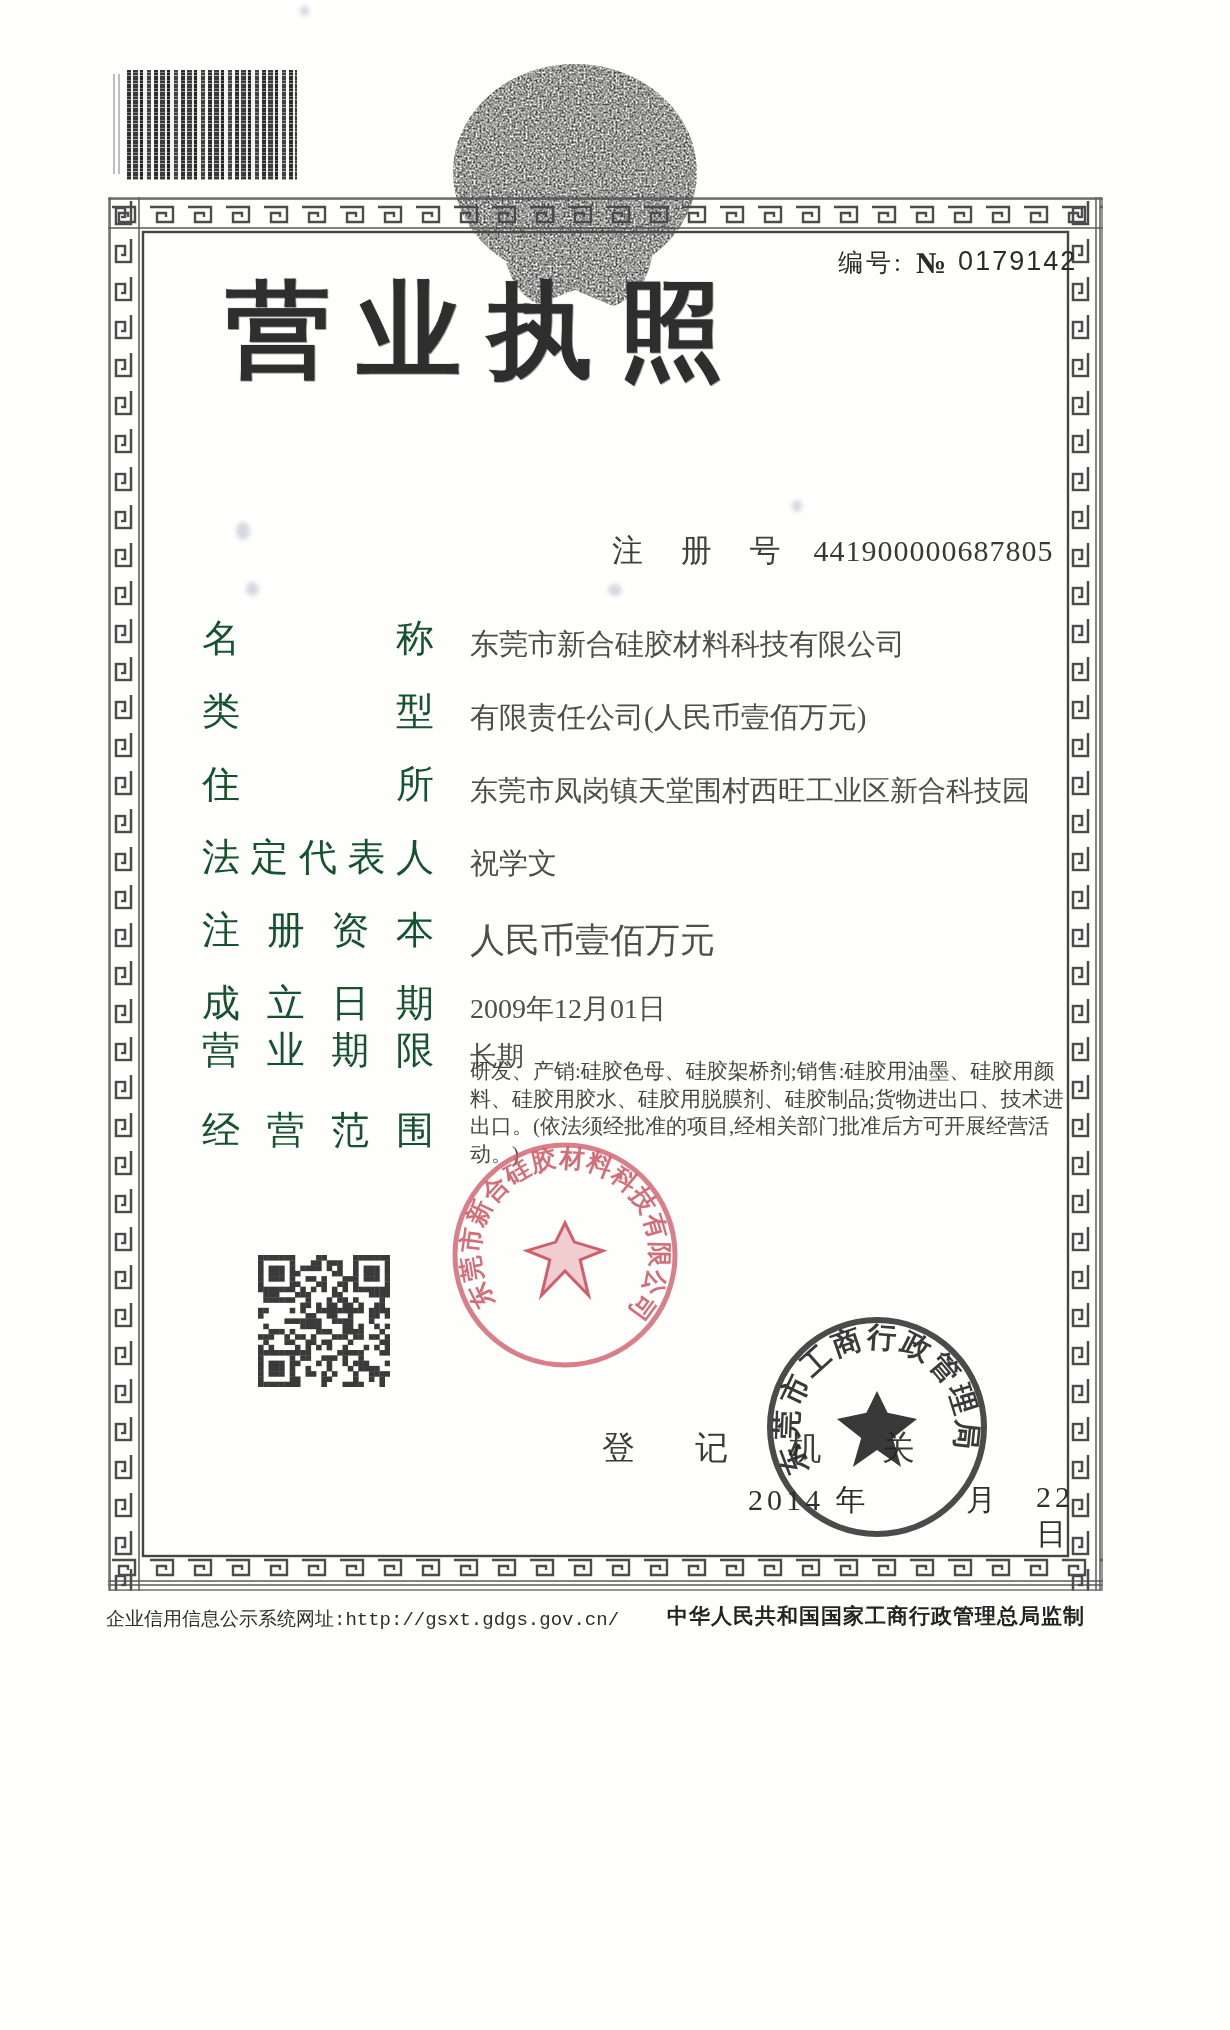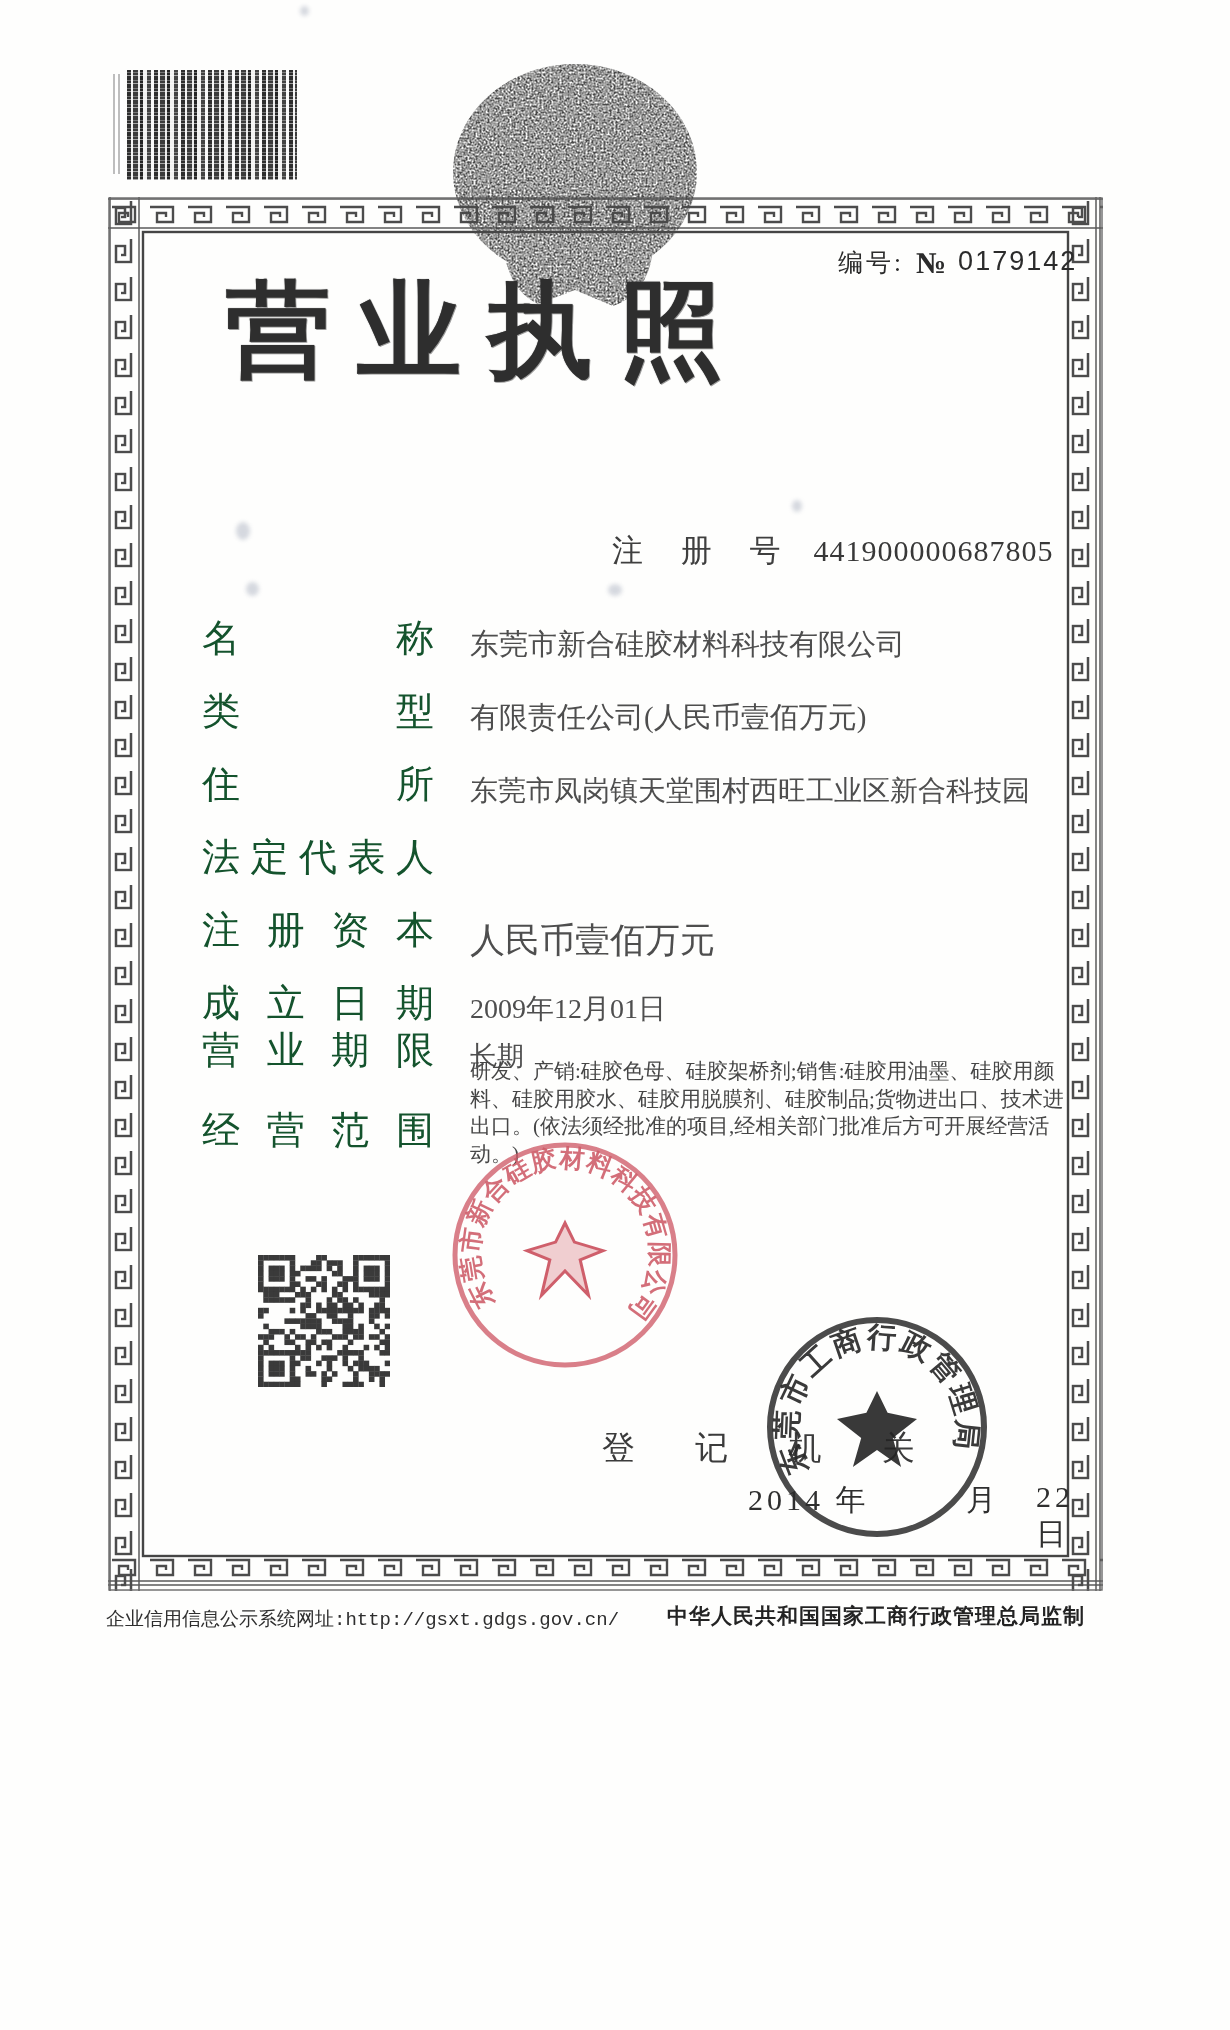--- a/index.html
+++ b/index.html
@@ -114,20 +114,21 @@
   <div class="abs field-label" style="top:618px">名称</div>
   <div class="abs field-value" style="top:626px;font-size:29px">东莞市新合硅胶材料科技有限公司</div>
 
   <div class="abs field-label" style="top:691px">类型</div>
   <div class="abs field-value" style="top:699px;font-size:29px">有限责任公司(人民币壹佰万元)</div>
 
   <div class="abs field-label" style="top:764px">住所</div>
   <div class="abs field-value" style="top:773px;font-size:28px">东莞市凤岗镇天堂围村西旺工业区新合科技园</div>
 
   <div class="abs field-label" style="top:837px">法定代表人</div>
+  <div class="abs field-value" style="top:845px;font-size:29px">祝学文</div>
 
   <div class="abs field-label" style="top:910px">注册资本</div>
   <div class="abs field-value" style="top:919px;font-size:35px">人民币壹佰万元</div>
 
   <div class="abs field-label" style="top:983px">成立日期</div>
   <div class="abs field-value" style="top:991px;font-size:28px">2009年12月01日</div>
 
   <div class="abs field-label" style="top:1030px">营业期限</div>
   <div class="abs field-value" style="top:1039px;font-size:27px">长期</div>
 

